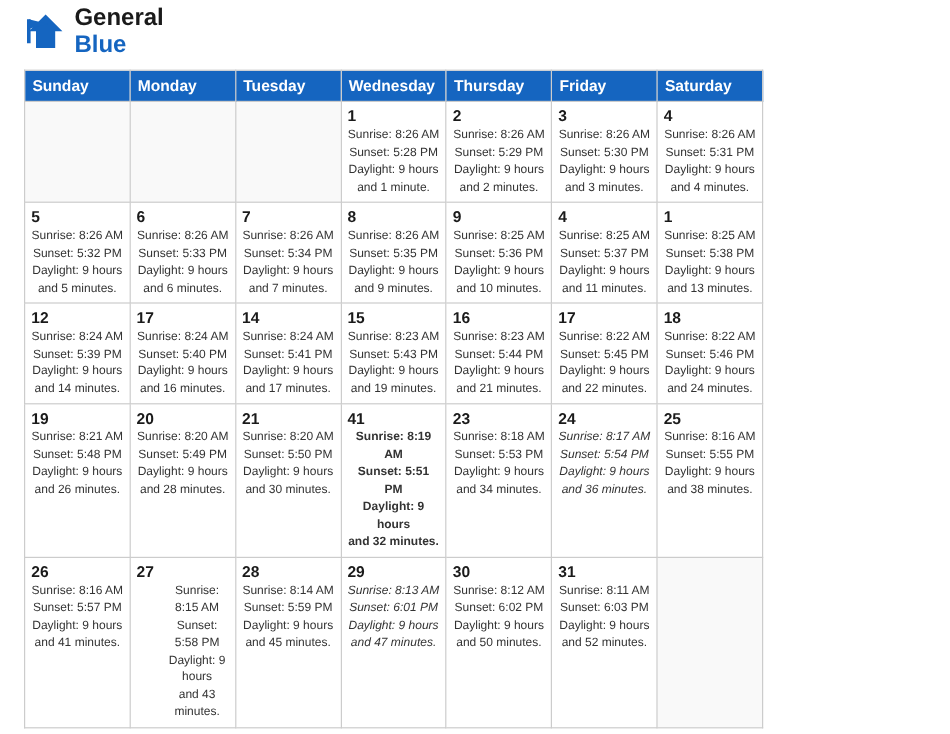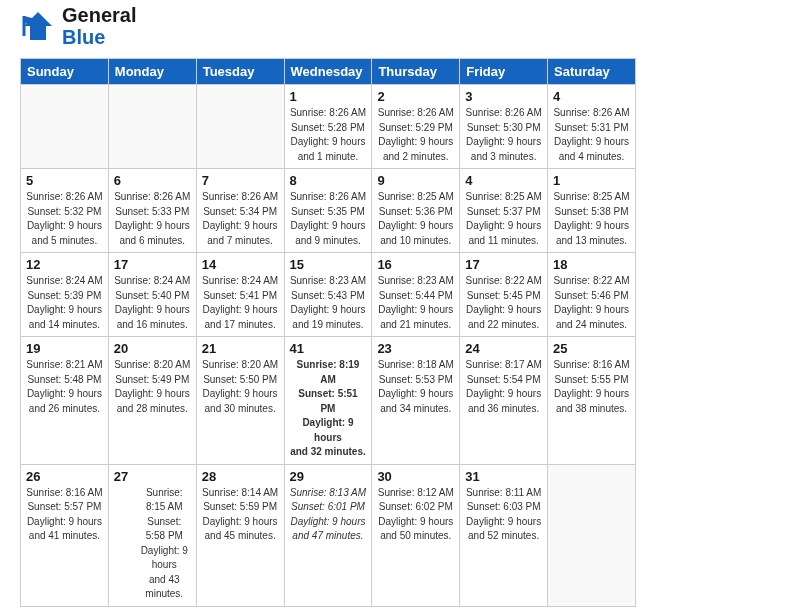--- a/index.html
+++ b/index.html
@@ -223,21 +223,21 @@
           </td>
           <td>
             <span class="day-num">23</span>
             <div class="day-info" style="white-space: pre-line;">Sunrise: 8:18 AM
 Sunset: 5:53 PM
 Daylight: 9 hours
 and 34 minutes.</div>
           </td>
           <td>
             <span class="day-num">24</span>
-            <div class="day-info" style="white-space: pre-line;">Sunrise: 8:17 AM
+            <div class="day-info" style="white-space: pre-line; font-style: italic;">Sunrise: 8:17 AM
 Sunset: 5:54 PM
 Daylight: 9 hours
 and 36 minutes.</div>
           </td>
           <td>
             <span class="day-num">25</span>
             <div class="day-info" style="white-space: pre-line;">Sunrise: 8:16 AM
 Sunset: 5:55 PM
 Daylight: 9 hours
 and 38 minutes.</div>

